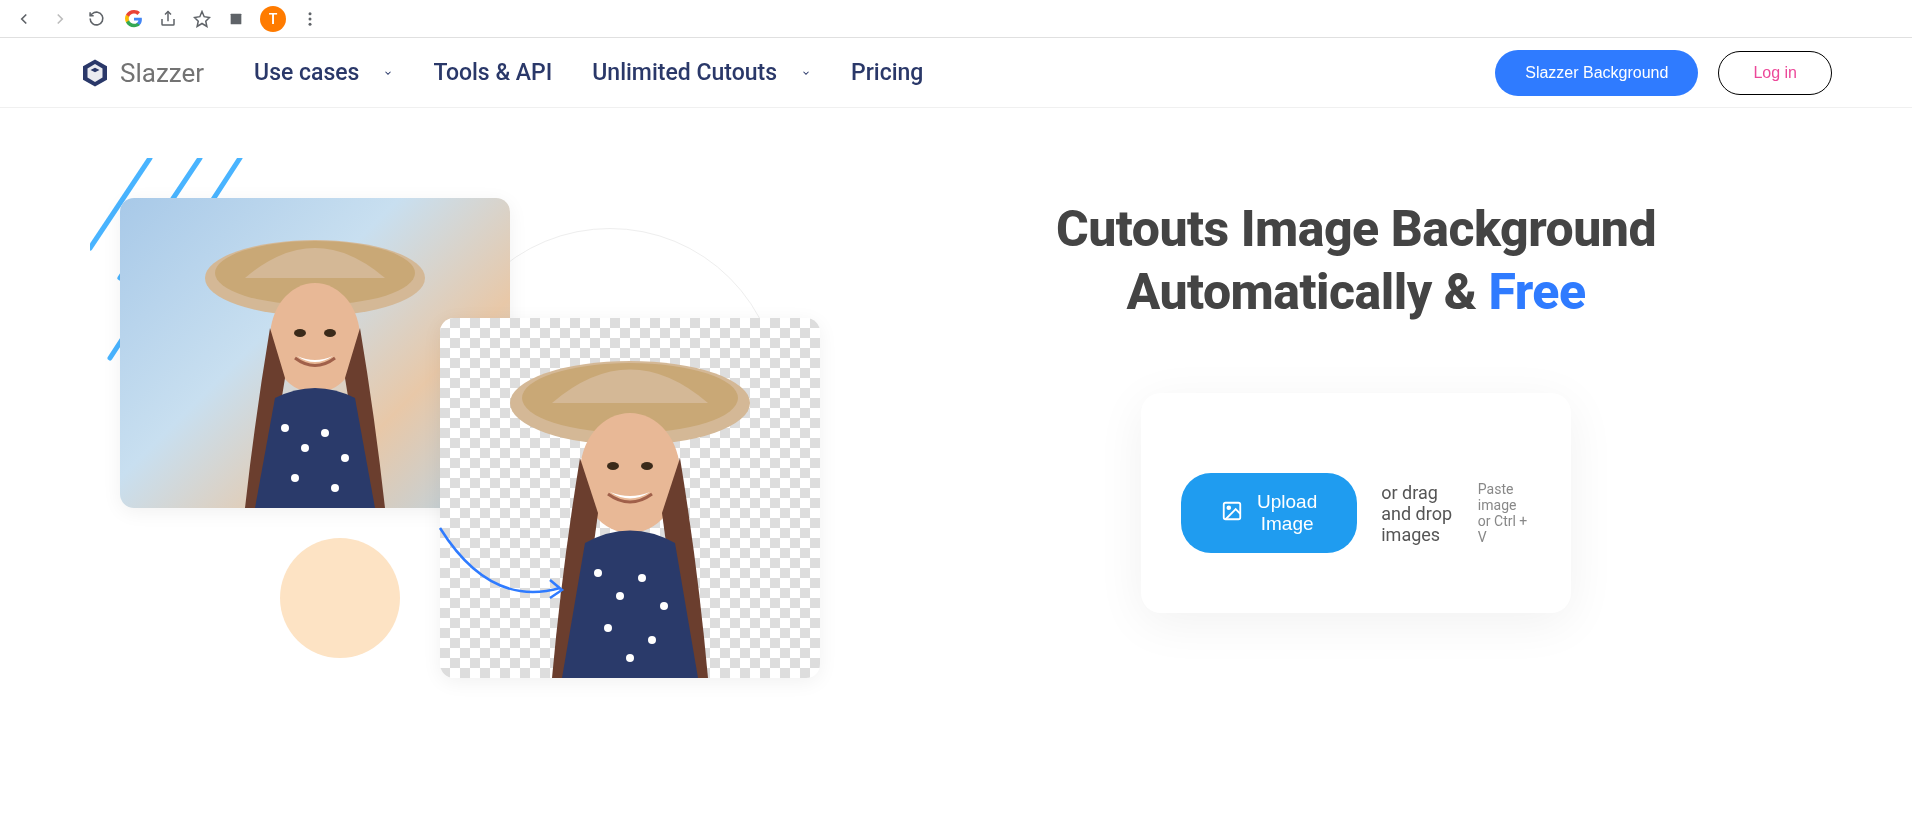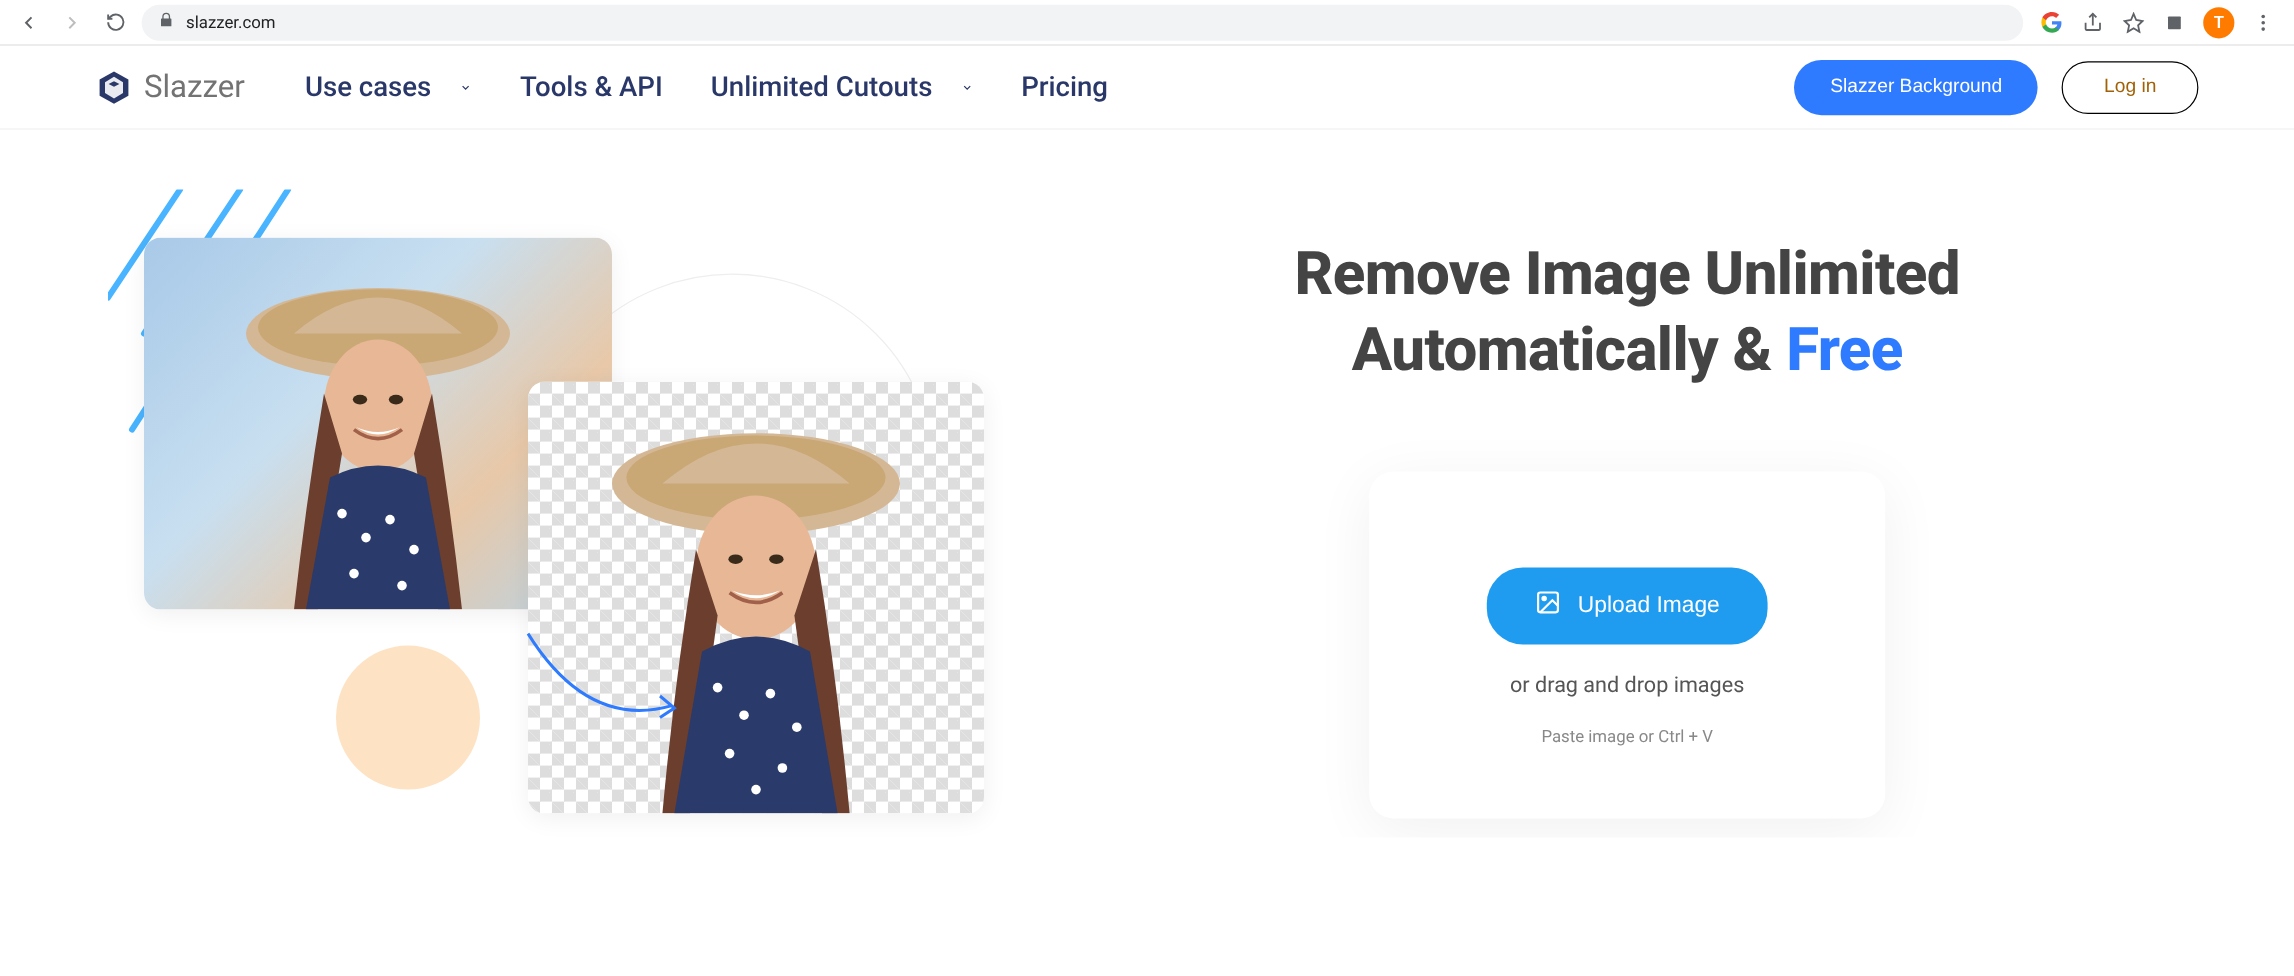--- a/index.html
+++ b/index.html
@@ -15,21 +15,21 @@
   .avatar { width: 26px; height: 26px; border-radius: 50%; background: #ff7b00; color: #fff; display: flex; align-items: center; justify-content: center; font-weight: 600; font-size: 14px; }
   
   .site-header { display: flex; align-items: center; height: 70px; padding: 0 80px; border-bottom: 1px solid #f0f0f0; }
   .logo { display: flex; align-items: flex-start; gap: 10px; font-size: 26px; font-weight: 400; color: #737373; margin-right: 50px; }
   .logo-mark { width: 30px; height: 30px; }
   .nav { display: flex; gap: 40px; }
   .nav-item { display: flex; align-items: center; gap: 24px; color: #2a3869; font-size: 23px; font-weight: 500; cursor: pointer; }
   .chev { width: 10px; height: 10px; }
   .header-right { margin-left: auto; display: flex; align-items: center; gap: 20px; }
   .btn-primary { background: #2f7bff; color: #fff; border: none; border-radius: 28px; padding: 14px 30px; font-size: 16px; font-weight: 500; cursor: pointer; }
-  .btn-outline { background: #fff; color: #a16207; border: 1.5px solid #000; border-radius: 28px; padding: 12px 34px; font-size: 16px; font-weight: 500; cursor: pointer; }
+  .btn-outline { background: #fff; color: #ec4899; border: 1.5px solid #000; border-radius: 28px; padding: 12px 34px; font-size: 16px; font-weight: 500; cursor: pointer; }
   
   .hero { display: flex; padding: 90px 80px 0 80px; gap: 40px; position: relative; }
   .hero-left { position: relative; width: 760px; height: 500px; }
   .deco-lines { position: absolute; top: -40px; left: 10px; }
   .deco-circle { position: absolute; width: 120px; height: 120px; border-radius: 50%; background: #fde3c4; left: 200px; top: 340px; z-index: 1; }
   .deco-ring { position: absolute; width: 340px; height: 340px; border: 1px solid #eee; border-radius: 50%; left: 360px; top: 30px; }
   .img-card { position: absolute; border-radius: 14px; overflow: hidden; box-shadow: 0 4px 20px rgba(0,0,0,0.06); }
   .img-card.before { left: 40px; top: 0px; width: 390px; height: 310px; z-index: 2; }
   .img-card.after { left: 360px; top: 120px; width: 380px; height: 360px; z-index: 3; }
   .img-bg-blur { width: 100%; height: 100%; background: linear-gradient(135deg, #a8c9e8 0%, #c8dff0 40%, #e8c8a8 70%, #b8d4e8 100%); position: relative; }
@@ -43,21 +43,21 @@
     background-position: 0 0, 0 10px, 10px -10px, -10px 0px;
     background-color: #fff;
   }
   .person-svg { position: absolute; bottom: 0; left: 50%; transform: translateX(-50%); }
   .arrow-swoop { position: absolute; left: 350px; top: 320px; z-index: 4; }
   .hero-right { flex: 1; display: flex; flex-direction: column; align-items: center; }
   .hero-title { font-size: 50px; font-weight: 800; text-align: center; line-height: 1.25; letter-spacing: -0.5px; }
   .t1 { color: #444; }
   .t2 { color: #444; text-align: right; }
   .t3 { color: #2f7bff; }
-  .upload-card { margin-top: 70px; background: #fff; border-radius: 20px; box-shadow: 0 10px 50px rgba(0,0,0,0.06); width: 430px; padding: 80px 40px 60px 40px; display: flex; flex-direction: column; align-items: center; gap: 24px; justify-content: center; }
+  .upload-card { margin-top: 70px; background: #fff; border-radius: 20px; box-shadow: 0 10px 50px rgba(0,0,0,0.06); width: 430px; padding: 80px 40px 60px 40px; display: flex; flex-direction: row; align-items: center; gap: 24px; justify-content: center; }
   .btn-upload { background: #1f9cf0; color: #fff; border: none; border-radius: 30px; padding: 18px 40px; font-size: 19px; font-weight: 500; display: flex; align-items: center; gap: 14px; cursor: pointer; }
   .upload-icon { width: 22px; height: 22px; }
   .drag-text { color: #555; font-size: 18px; }
   .paste-text { color: #888; font-size: 14px; }
 </style>
 </head>
 <body>
 
 <div class="browser-bar">
   <div class="nav-btn">
@@ -68,28 +68,20 @@
   <div class="nav-btn disabled">
     <svg width="18" height="18" viewBox="0 0 24 24" fill="none" stroke="currentColor" stroke-width="2.2">
         <path d="M9 18l6-6-6-6"></path>
       </svg>
   </div>
   <div class="nav-btn">
     <svg width="17" height="17" viewBox="0 0 24 24" fill="none" stroke="currentColor" stroke-width="2.2">
         <path d="M3 12a9 9 0 1 0 3-6.7L3 8"></path>
         <path d="M3 3v5h5"></path>
       </svg>
-  </div>
-  <div class="url-bar">
-    <span>
-      <svg width="13" height="13" viewBox="0 0 24 24" fill="#5f6368">
-          <path d="M6 10V7a6 6 0 1112 0v3h1a1 1 0 011 1v10a1 1 0 01-1 1H5a1 1 0 01-1-1V11a1 1 0 011-1h1zm2 0h8V7a4 4 0 10-8 0v3z"></path>
-        </svg>
-    </span>
-    <span class="url-text">slazzer.com</span>
   </div>
   <div class="chrome-right">
     <div class="chrome-icon">
       <svg width="18" height="18" viewBox="0 0 48 48">
           <path fill="#4285F4" d="M45 24.5c0-1.6-.1-2.8-.4-4H24v7.3h11.8c-.5 2.8-2.3 5.2-4.9 6.8v5.6h7.9C43.4 36 45 30.8 45 24.5z"></path>
           <path fill="#34A853" d="M24 46c6.5 0 11.9-2.1 15.8-5.8l-7.9-5.6c-2.2 1.5-5 2.3-7.9 2.3-6.1 0-11.2-4.1-13.1-9.6H2.7v6C6.7 41 14.7 46 24 46z"></path>
           <path fill="#FBBC05" d="M10.9 27.3c-.5-1.5-.8-3-.8-4.6s.3-3.1.8-4.6v-6H2.7C1 15.7 0 19.2 0 22.7s1 7 2.7 10.6l8.2-6z"></path>
           <path fill="#EA4335" d="M24 9.5c3.5 0 6.6 1.2 9.1 3.6l6.8-6.8C35.9 2.3 30.5 0 24 0 14.7 0 6.7 5 2.7 12.1l8.2 6C12.8 13.6 17.9 9.5 24 9.5z"></path>
         </svg>
     </div>
@@ -218,21 +210,21 @@
     </div>
 
     <svg class="arrow-swoop" width="150" height="110" viewBox="0 0 150 110" fill="none">
       <path d="M10 10 Q60 90 130 70" stroke="#2f7bff" stroke-width="2.5" stroke-dasharray="0"></path>
       <path d="M120 62 L132 72 L120 80" stroke="#2f7bff" stroke-width="2.5" fill="none"></path>
     </svg>
   </div>
 
   <div class="hero-right">
     <h1 class="hero-title">
-      <span class="t1">Remove Image Unlimited</span><br>
+      <span class="t1">Cutouts Image Background</span><br>
       <span class="t2">Automatically &amp; </span><span class="t3">Free</span>
     </h1>
     <div class="upload-card">
       <button class="btn-upload">
         <span>
           <svg class="upload-icon" viewBox="0 0 24 24" fill="none" stroke="#fff" stroke-width="2">
               <rect x="3" y="3" width="18" height="18" rx="2"></rect>
               <circle cx="8.5" cy="8.5" r="1.5" fill="#fff"></circle>
               <path d="M21 15l-5-5L5 21"></path>
             </svg>

